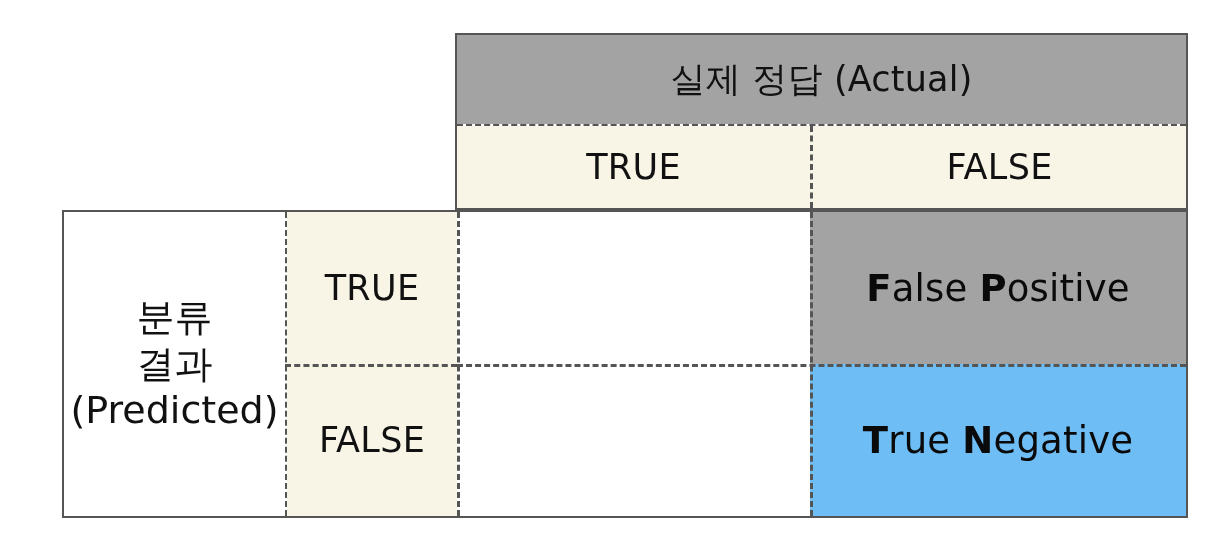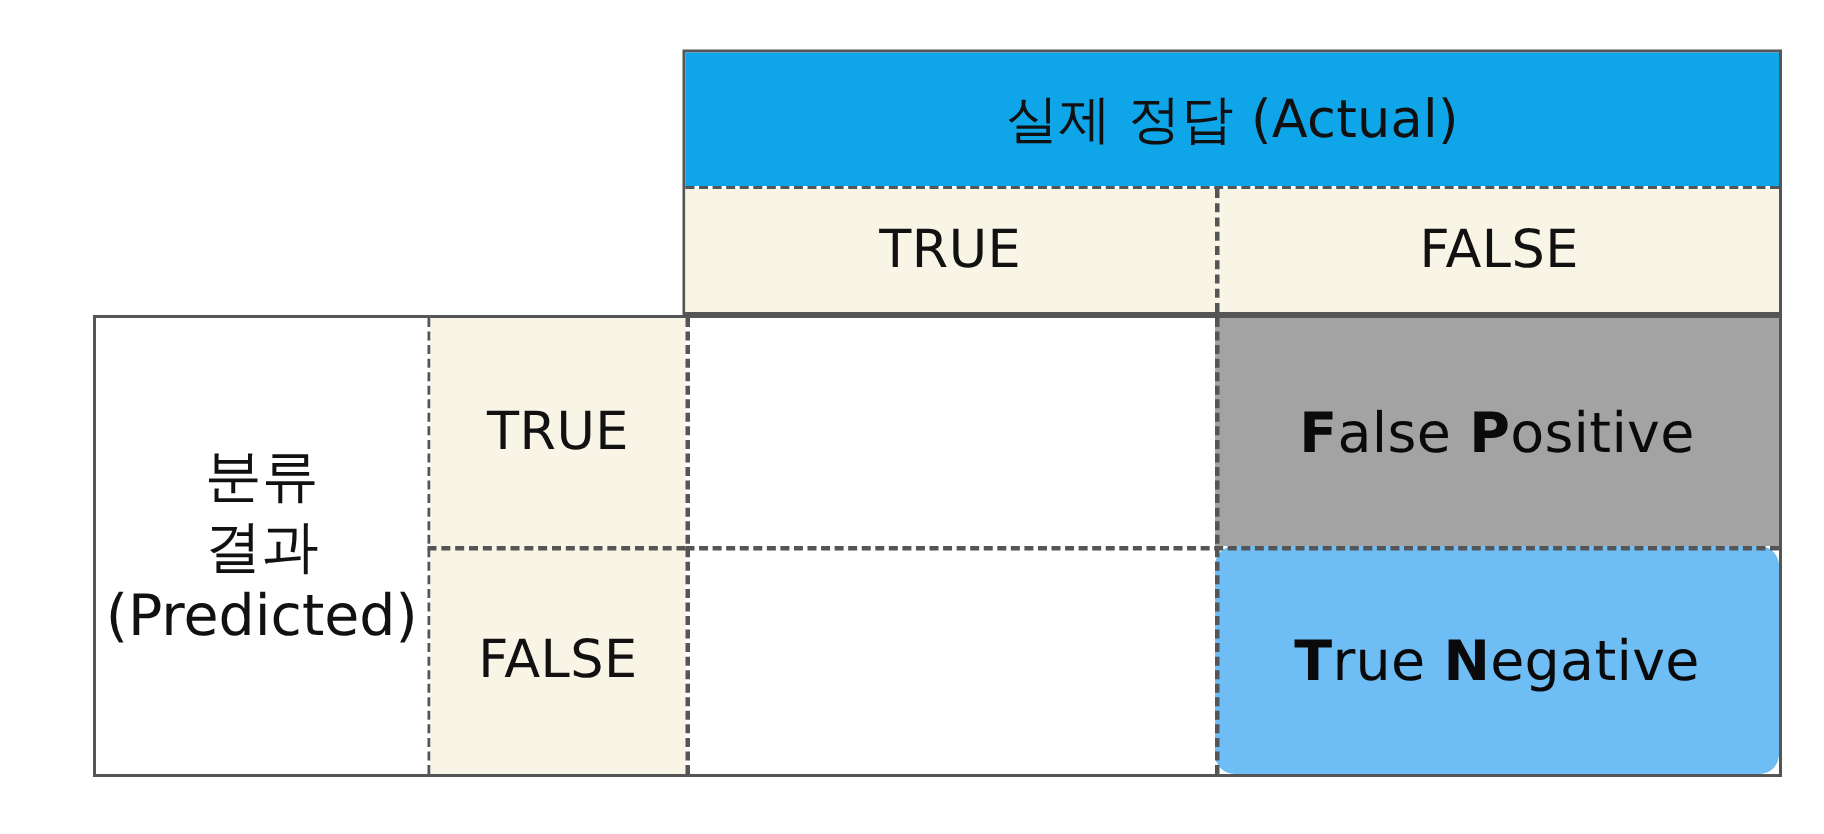--- a/index.html
+++ b/index.html
@@ -36,21 +36,21 @@
 
   #actual-title-cell {
     position: absolute;
     left: 0;
     top: 0;
     right: 0;
     height: 89px;
     display: flex;
     align-items: center;
     justify-content: center;
-    background: #0ea5e9;
+    background: #a3a3a3;
   }
   #actual-title-cell .label {
     font-size: 35px;
     color: #111111;
     letter-spacing: 0.2px;
   }
 
   
   #actual-title-divider {
     position: absolute;
@@ -170,21 +170,21 @@
   .data-cell {
     position: absolute;
     display: flex;
     align-items: center;
     justify-content: center;
     box-sizing: border-box;
   }
   #cell-tp { left: 0;     top: 0;   width: 353px; height: 50%; }
   #cell-fp { left: 353px; top: 0;   right: 0;     height: 50%; }
   #cell-fn { left: 0;     top: 50%; width: 353px; bottom: 0; }
-  #cell-tn { left: 353px; top: 50%; right: 0;     bottom: 0; border-radius: 13px; }
+  #cell-tn { left: 353px; top: 50%; right: 0;     bottom: 0; }
 
   .data-cell .label {
     font-size: 37px;
     color: #0a0a0a;
     letter-spacing: 0.2px;
     white-space: nowrap;
   }
   
   .data-cell .label .cap { font-weight: 700; }
 

